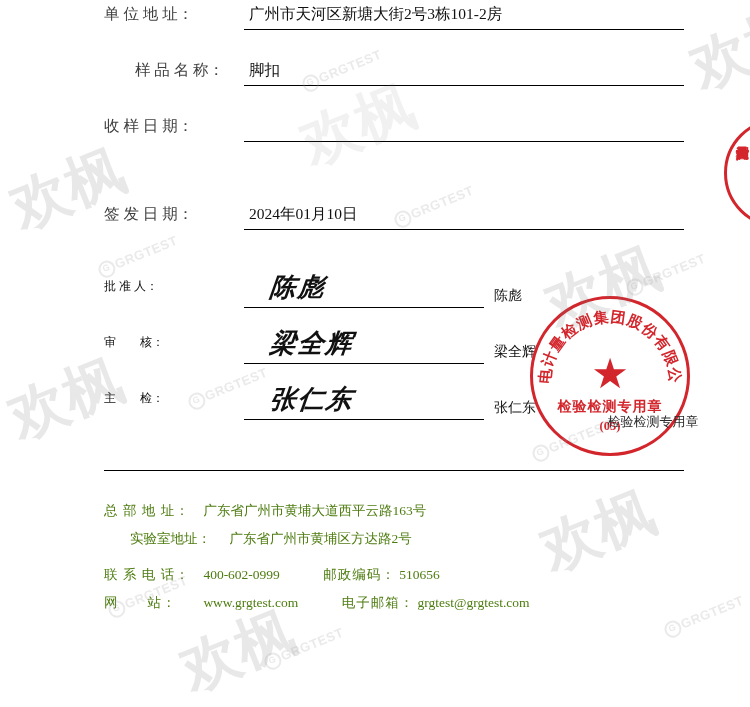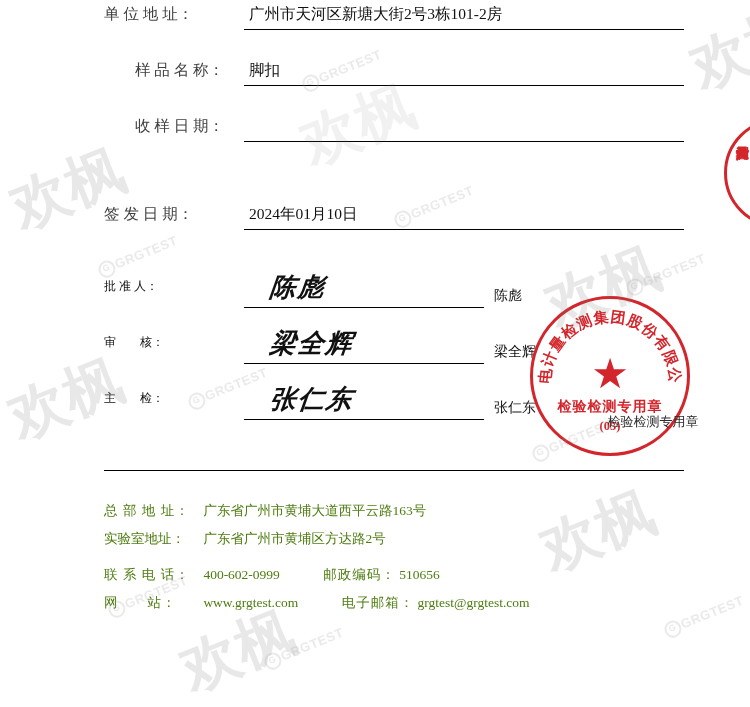--- a/index.html
+++ b/index.html
@@ -248,20 +248,21 @@
   }
   .foot-label {
     display: inline-block;
     width: 96px;
     letter-spacing: 1px;
   }
   .foot-label-wide {
     display: inline-block;
     width: 96px;
     letter-spacing: 0px;
+    margin-left: 26px;
   }
   .foot-val {
     display: inline-block;
   }
   .foot-val2 {
     display: inline-block;
     margin-left: 40px;
   }
   .foot-key2 {
     display: inline-block;
@@ -299,21 +300,21 @@
     <div class="field-value">广州市天河区新塘大街2号3栋101-2房</div>
     <div class="field-underline"></div>
   </div>
 
   <div class="field-row" style="top:58px;text-align:right;">
     <div class="field-label">样 品 名 称：</div>
     <div class="field-value">脚扣</div>
     <div class="field-underline"></div>
   </div>
 
-  <div class="field-row" style="top:114px;text-align:right;">
+  <div class="field-row" style="top:114px;">
     <div class="field-label">收 样 日 期：</div>
     <div class="field-underline"></div>
   </div>
 
   <div class="field-row" style="top:178px;margin-top:24px;">
     <div class="field-label">签 发 日 期：</div>
     <div class="field-value">2024年01月10日</div>
     <div class="field-underline"></div>
   </div>
 

